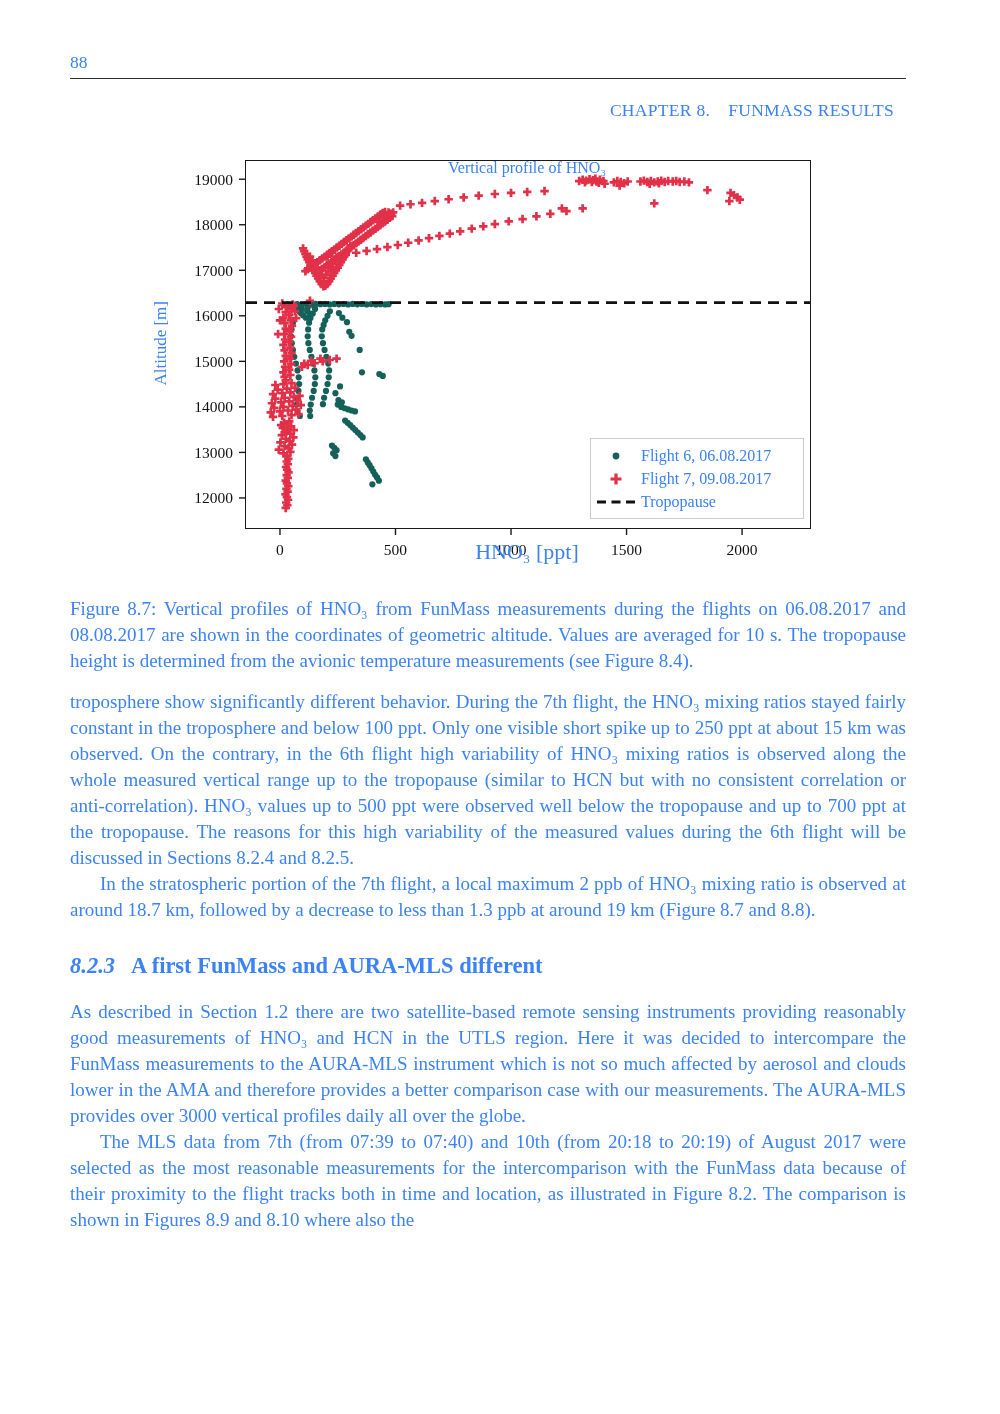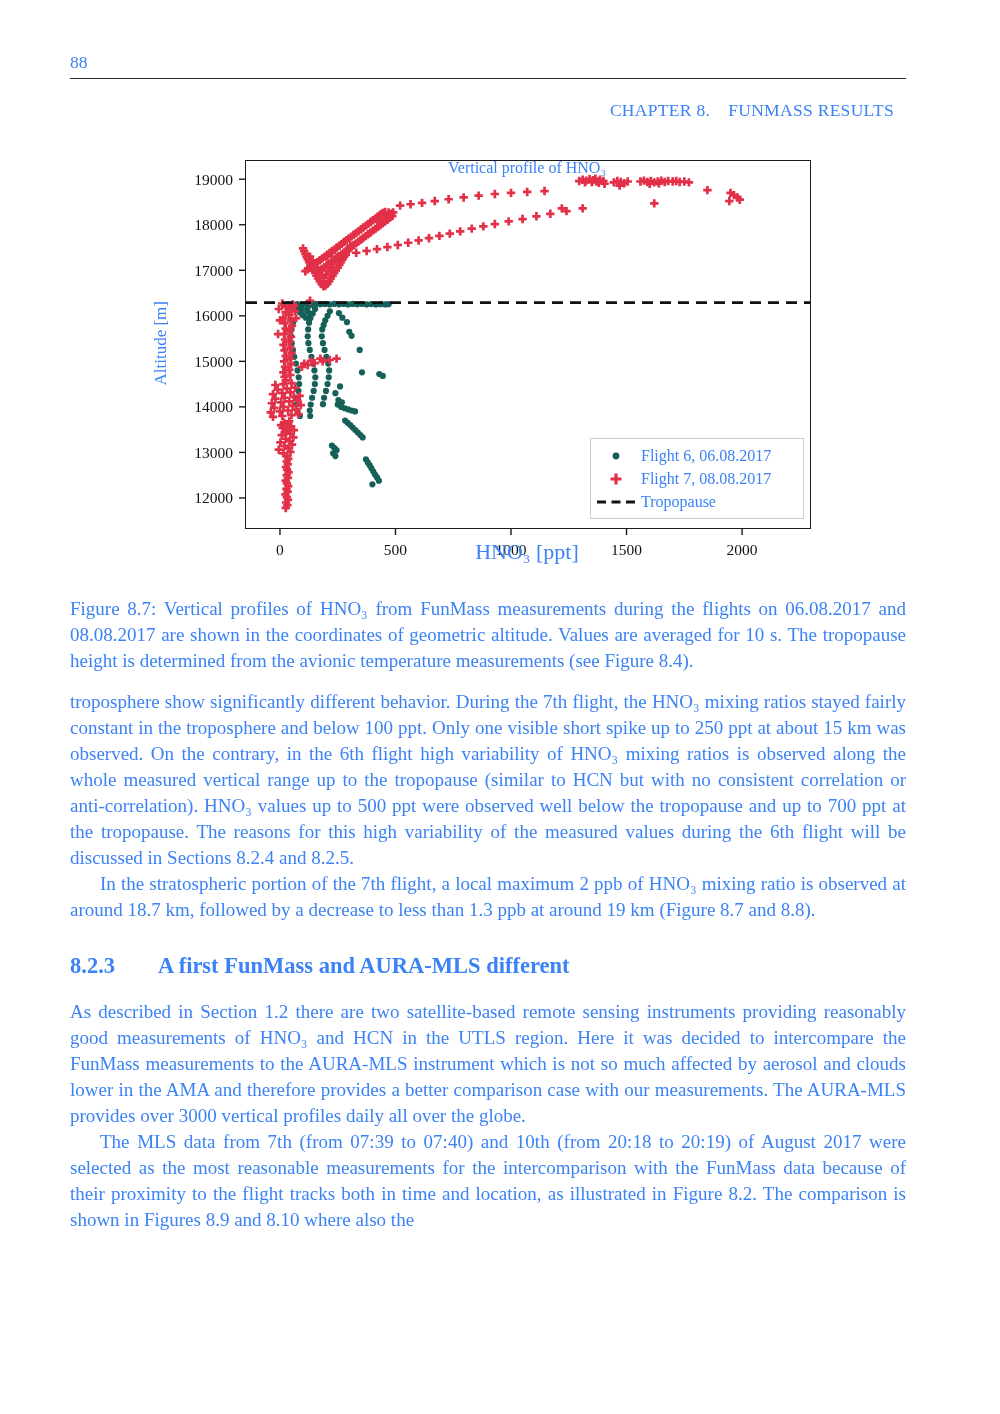--- a/index.html
+++ b/index.html
@@ -24,21 +24,21 @@
   .lrow{display:flex;align-items:center;height:23px;}
   .lmark{width:50px;display:flex;justify-content:center;align-items:center;flex:0 0 50px;}
   .llab{font-size:16px;white-space:nowrap;}
   
   .text-col{position:absolute;left:70px;top:596px;width:836px;font-size:19px;line-height:26px;}
   .text-col p{margin:0;text-align:justify;}
   p.caption{margin-top:0;}
   p.p1{margin-top:15px;}
   p.indent{text-indent:30px;}
   h2.sec{margin:30px 0 20px 0;font-size:22.5px;line-height:26px;font-weight:bold;}
-  h2.sec .num{margin-right:43px;}
+  h2.sec .num{margin-right:16px;font-style:italic;}
 </style>
 </head>
 <body>
 
 <div class="page">
 
   <div class="hdr">
     <span class="pnum">88</span>
     <span class="chap">CHAPTER 8.  FUNMASS RESULTS</span>
   </div>
@@ -843,21 +843,21 @@
             </svg>
         </span>
         <span class="llab">Flight 6, 06.08.2017</span>
       </div>
       <div class="lrow">
         <span class="lmark">
           <svg width="16" height="16">
               <path d="M2.5 8 H13.5 M8 2.5 V13.5" stroke="#e23049" stroke-width="3.2" fill="none"></path>
             </svg>
         </span>
-        <span class="llab">Flight 7, 08.08.2017</span>
+        <span class="llab">Flight 7, 09.08.2017</span>
       </div>
       <div class="lrow">
         <span class="lmark">
           <svg width="38" height="8">
               <line x1="0" y1="4" x2="38" y2="4" stroke="#111" stroke-width="3" stroke-dasharray="9 5.5"></line>
             </svg>
         </span>
         <span class="llab">Tropopause</span>
       </div>
     </div>

